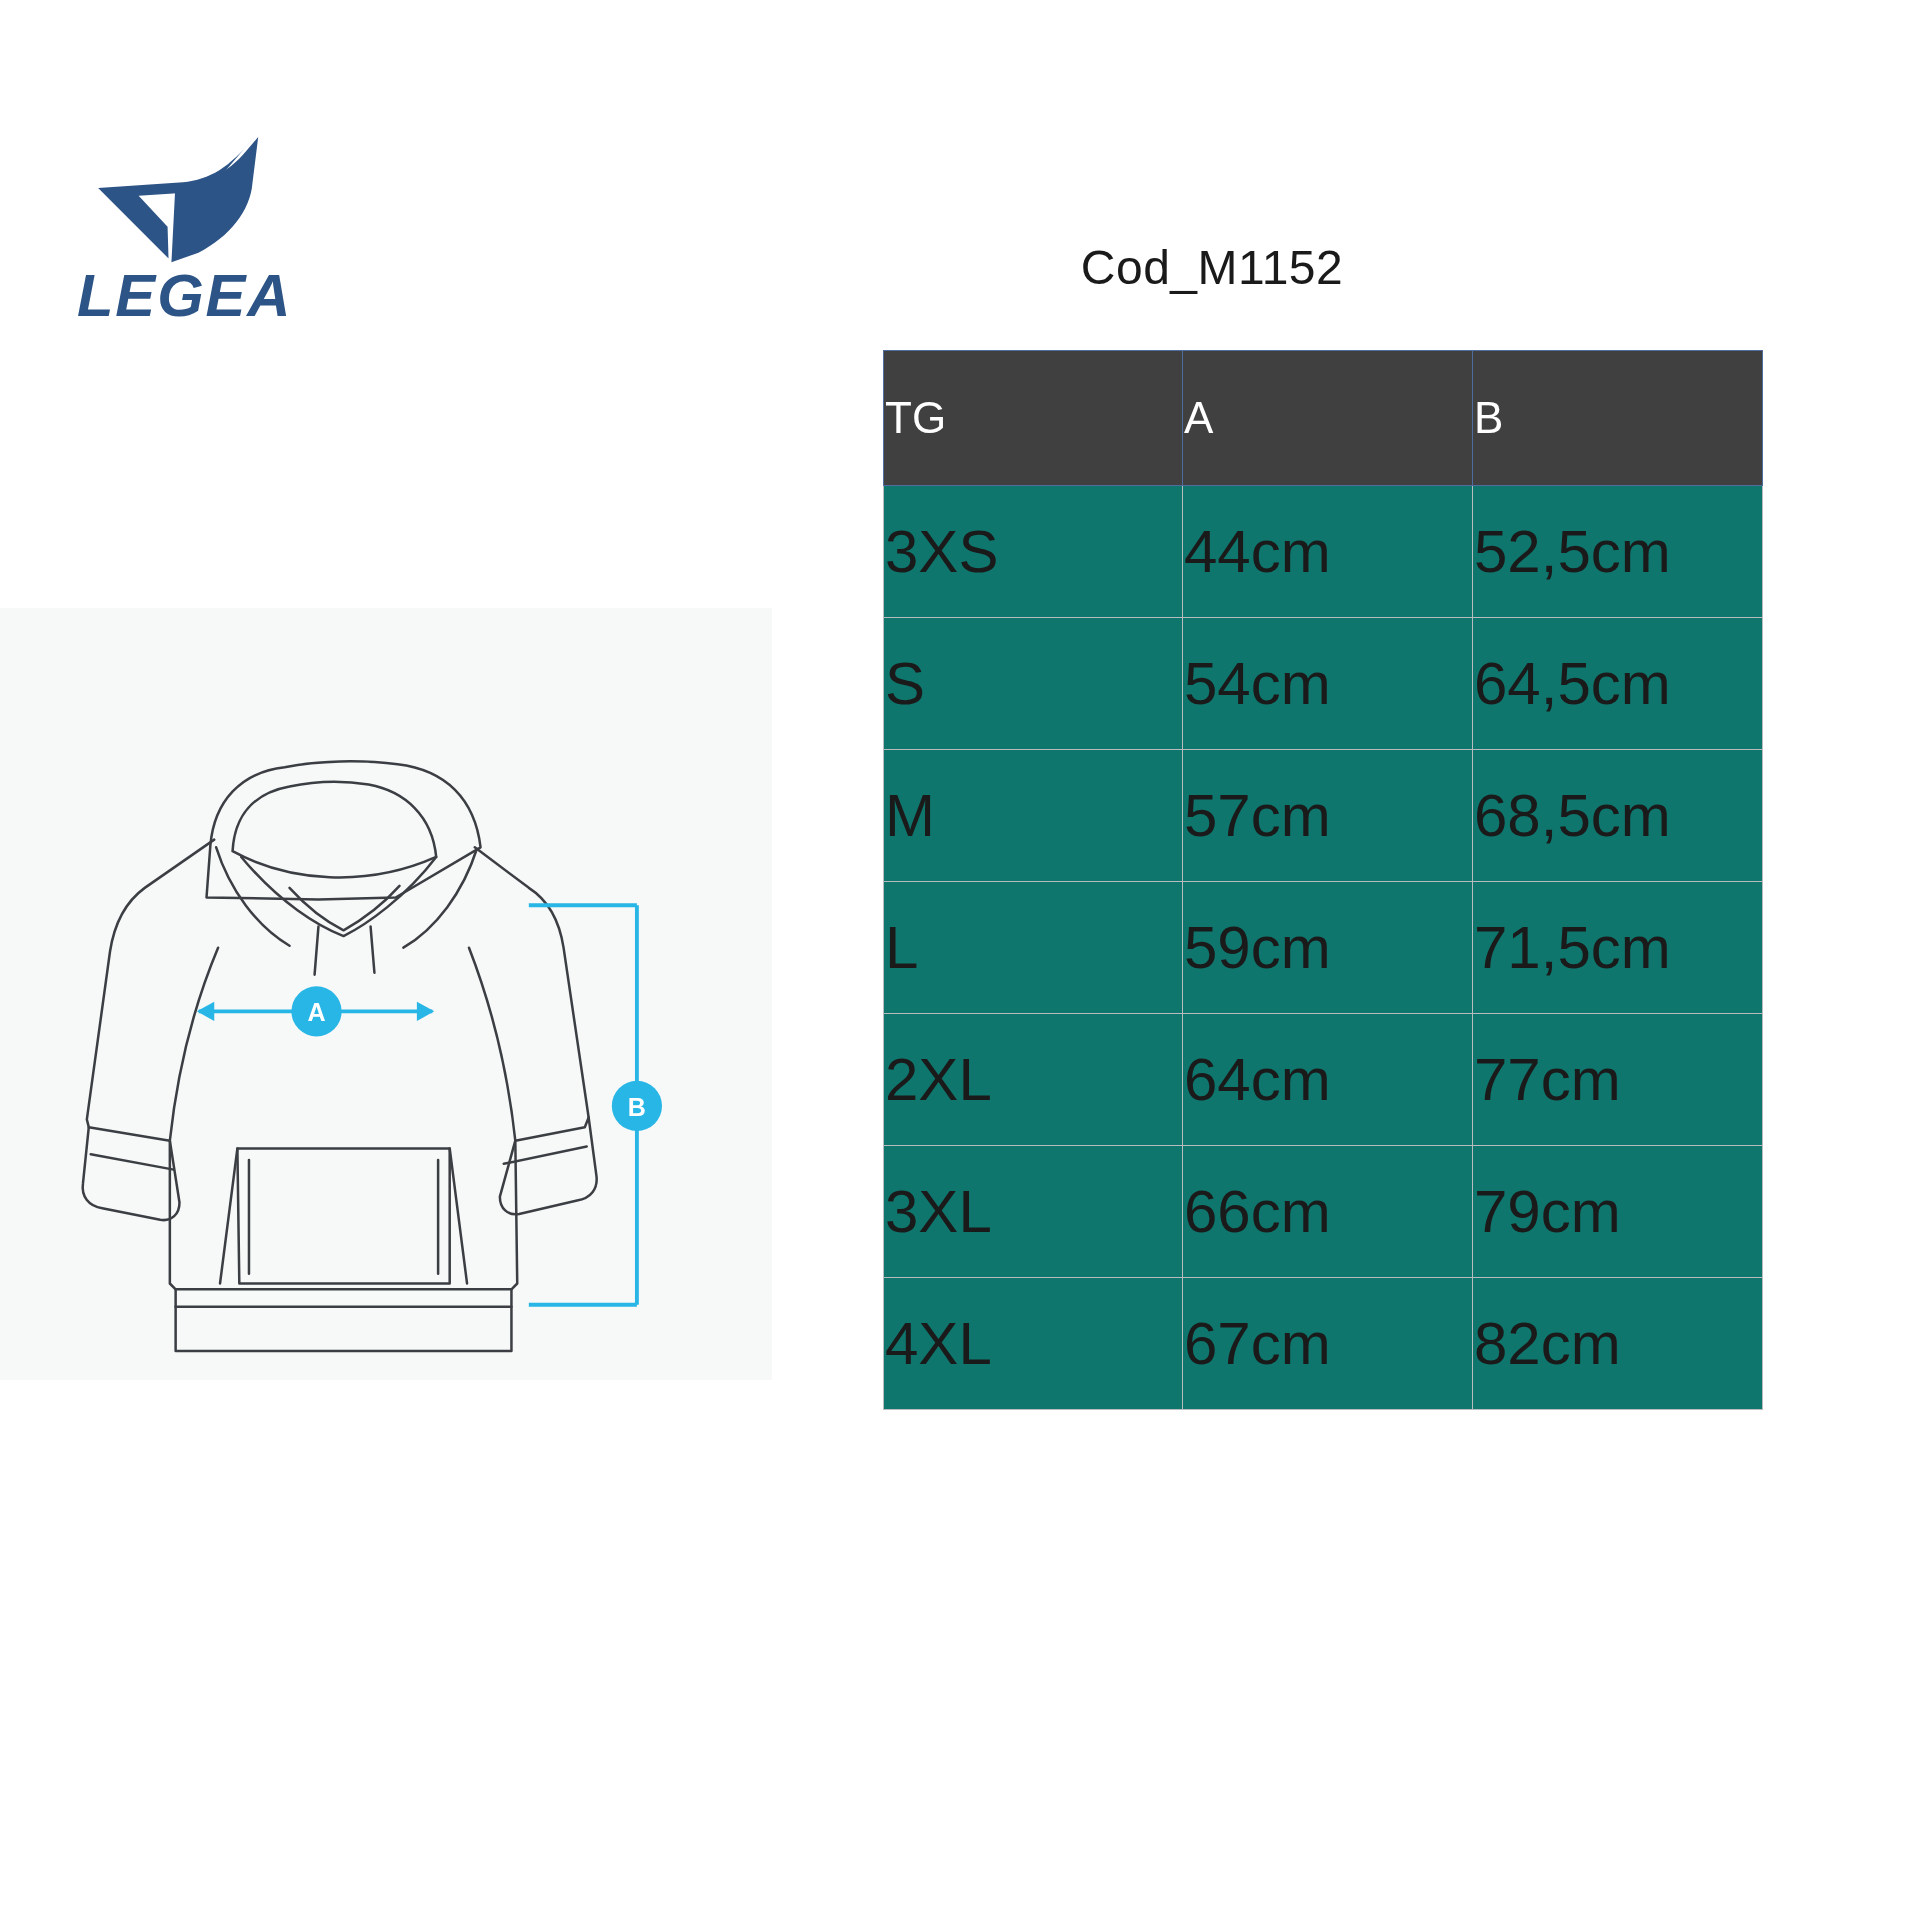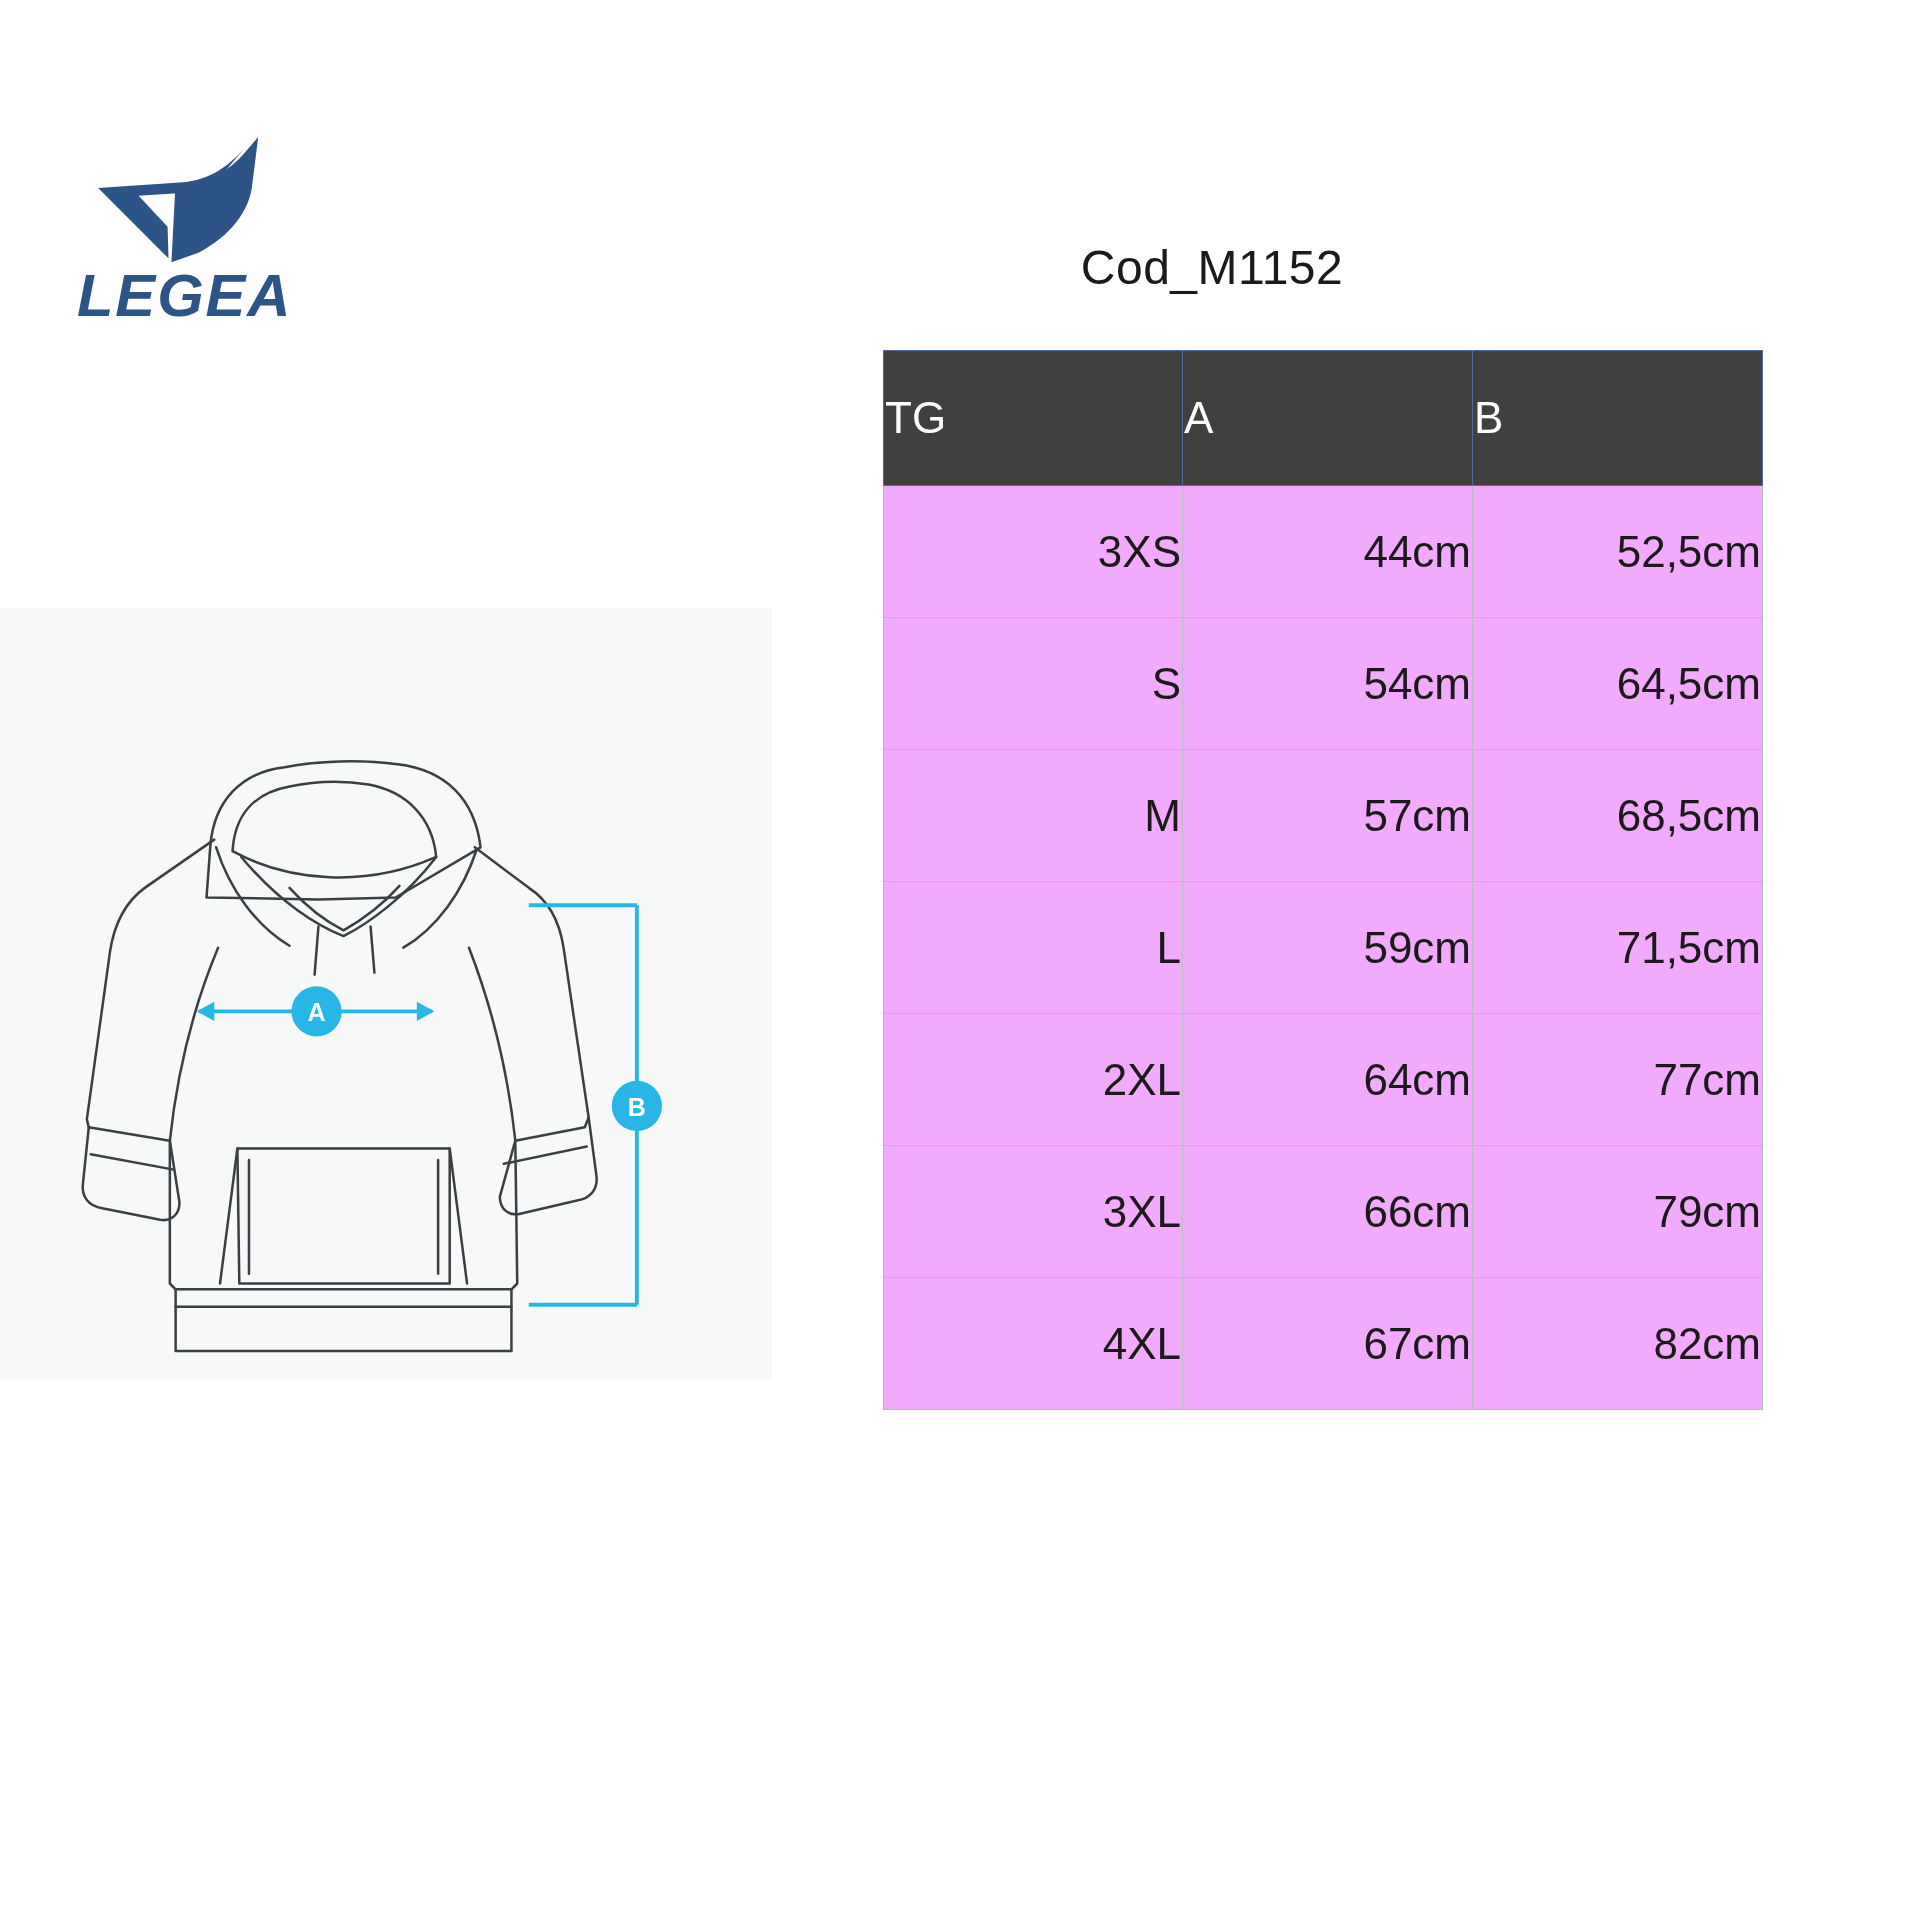--- a/index.html
+++ b/index.html
@@ -70,25 +70,25 @@
     font-weight: normal;
     font-size: 44px;
     height: 132px;
     border: 1.9px solid #4f6d9e;
     text-align: left;
     vertical-align: middle;
   }
   #size-table tbody td {
     border: 1.9px solid #b9bcbe;
     height: 129px;
-    font-size: 44px;
+    font-size: 60px;
     color: #1a1a1a;
-    text-align: right;
+    text-align: left;
     vertical-align: middle;
-    background: #f0abfc;
+    background: #0f766e;
   }
 </style>
 </head>
 <body>
 
 <div id="brand">
   <svg width="270" height="193" viewBox="0 0 280 200" xmlns="http://www.w3.org/2000/svg">
 
     <path d="M24 55 L97 128 L96 95 L66 63 L110 60 C130 58 148 48 162 30 L186 2
              C160 34 140 46 112 49 L24 55 Z" fill="#2d5486"></path>

